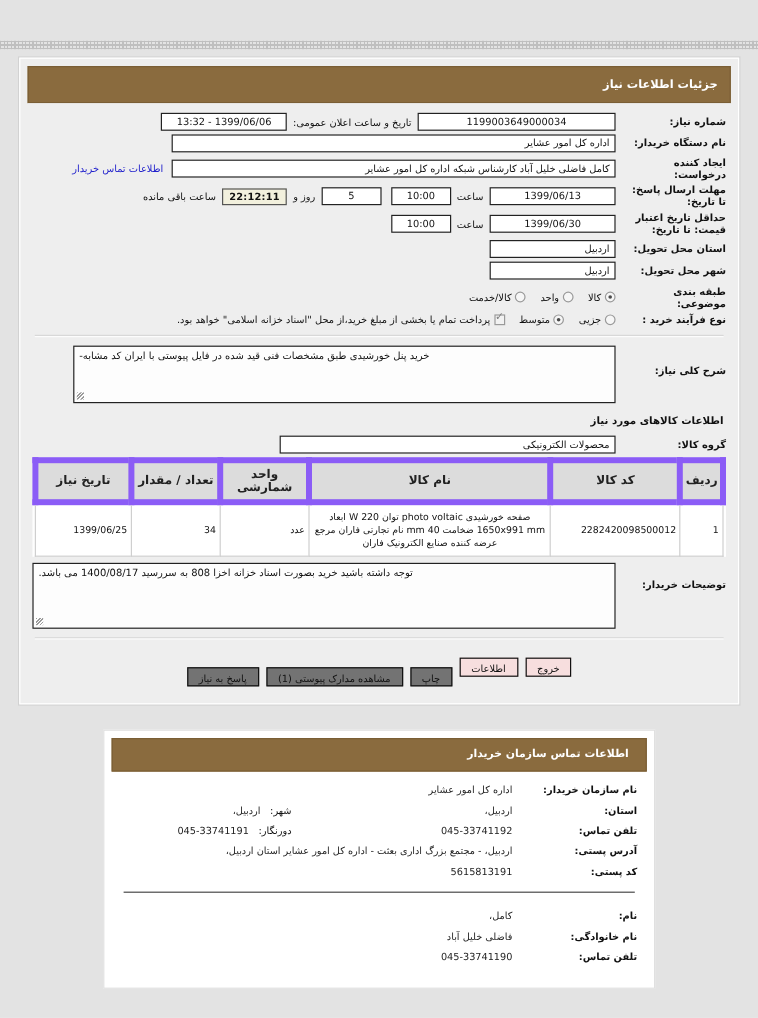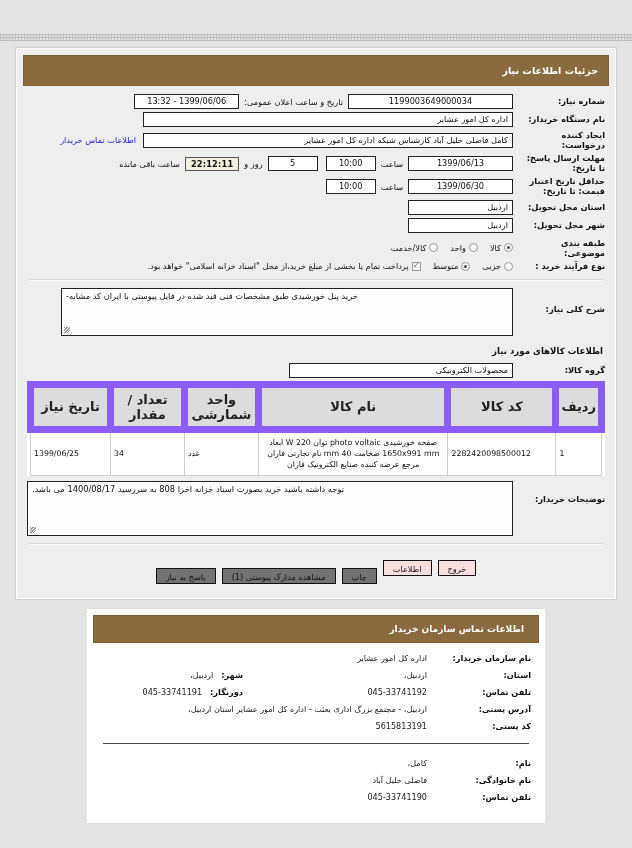--- a/index.html
+++ b/index.html
@@ -98,21 +98,21 @@
     overflow: hidden;
     white-space: nowrap;
   }
   .fld.rt { text-align: right; }
   .w-num   { width: 165px; }
   .w-wide  { width: 370px; }
   .w-date  { width: 105px; }
   .w-time  { width: 50px; }
   .w-city  { width: 105px; }
   .w-days  { width: 50px; }
-  .w-group { width: 224px; margin-left: 35px; }
+  .w-group { width: 280px; margin-left: 35px; }
 
   .mini-lbl {
     font-size: 8.2px;
     padding: 0 5px;
     color: #111;
     white-space: nowrap;
   }
 
   .link {
     color: #2222cc;
@@ -224,33 +224,33 @@
   
   .tbl {
     width: 100%;
     border-collapse: collapse;
     background: rgba(255,255,255,0.9);
     margin-top: 3px;
     border: 1px solid #b6b6b6;
   }
   .tbl th {
     background: #dcdcdc;
-    border: 7px solid #8b5cf6;
-    font-size: 13px;
+    border: 5px solid #8b5cf6;
+    font-size: 10px;
     font-weight: bold;
     color: #222;
     padding: 4px 2px;
     text-align: center;
   }
   .tbl td {
     border: 1px solid #cfcfcf;
     font-size: 7.8px;
     color: #111;
     padding: 4px 3px;
-    text-align: left;
+    text-align: right;
     background: rgba(255,255,255,0.75);
     line-height: 1.45;
   }
   .tbl td.name { text-align: center; }
   .c-rdf  { width: 22px; }
   .c-code { width: 108px; }
   .c-unit { width: 74px; }
   .c-qty  { width: 74px; }
   .c-date { width: 80px; }
 
@@ -308,21 +308,21 @@
     padding-left: 8px;
     flex-shrink: 0;
     font-size: 8.2px;
   }
   .c-val {
     color: #222;
     font-size: 8.1px;
     white-space: nowrap;
   }
   .c-lbl2 {
-    font-weight: bold;
+    font-weight: normal;
     padding: 0 34px 0 8px;
     font-size: 8.2px;
   }
   .hr2 {
     border: 0;
     border-top: 1px solid #4a4a4a;
     margin: 12px 2px 14px 2px;
   }
   .c-title {
     font-size: 8.4px;

